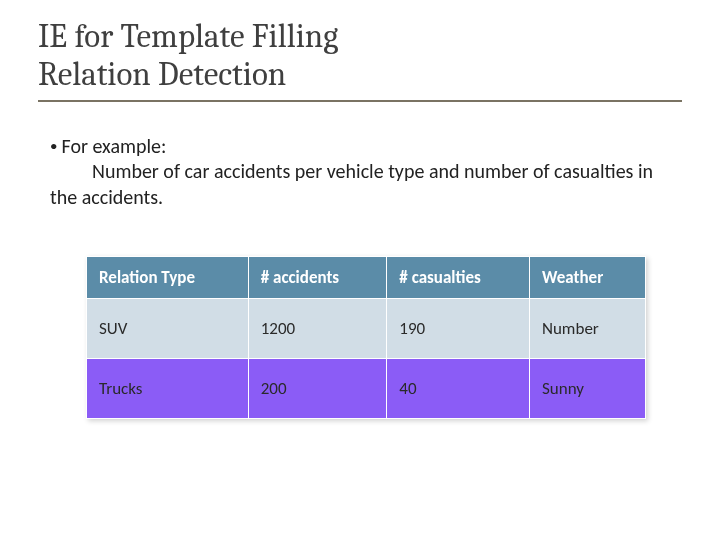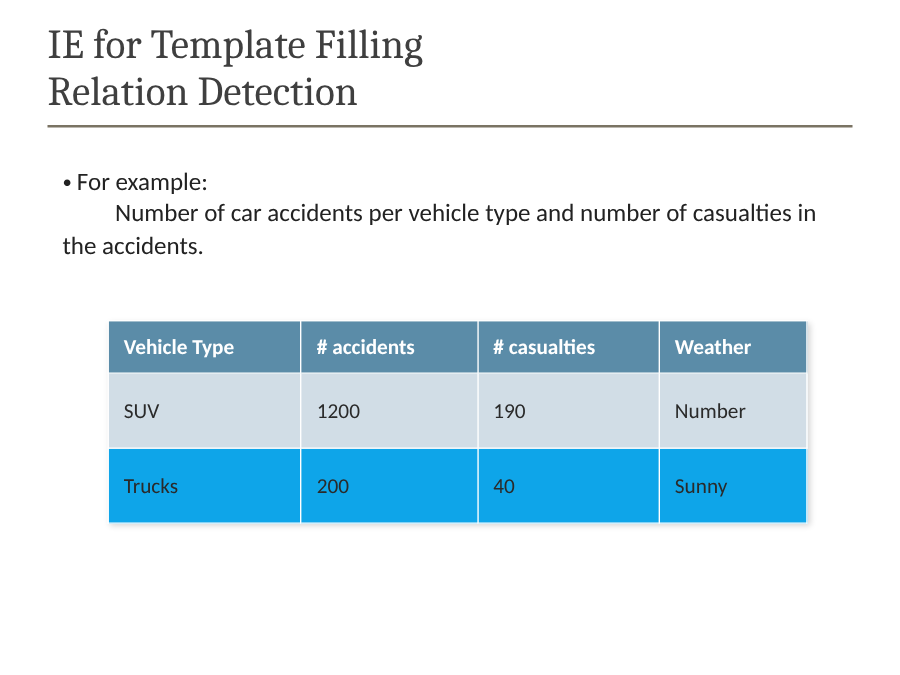--- a/index.html
+++ b/index.html
@@ -65,21 +65,21 @@
     font-size: 17px;
     border: 1px solid #ffffff;
   }
   td {
     padding: 19px 12px;
     font-size: 17px;
     color: #2a2a2a;
     border: 1px solid #ffffff;
   }
   tr.row-even td { background: #d1dde6; }
-  tr.row-odd td { background: #0ea5e9; }
+  tr.row-odd td { background: #8b5cf6; }
 </style>
 </head>
 <body>
 
 <div class="slide">
 
   <h1 class="title">
     <span>IE for Template Filling</span><br>
     <span>Relation Detection</span>
   </h1>
@@ -87,21 +87,21 @@
 
   <div class="bullet-block">
     <span class="bullet">•</span><span>For example:</span><br>
     <span class="indent">Number of car accidents per vehicle type and number of casualties in the accidents.</span>
   </div>
 
   <div class="table-wrap">
     <table>
       <thead>
         <tr>
-          <th>Vehicle Type</th>
+          <th>Relation Type</th>
           <th># accidents</th>
           <th># casualties</th>
           <th>Weather</th>
         </tr>
       </thead>
       <tbody>
         <tr class="row-even">
           <td>SUV</td>
           <td>1200</td>
           <td>190</td>

